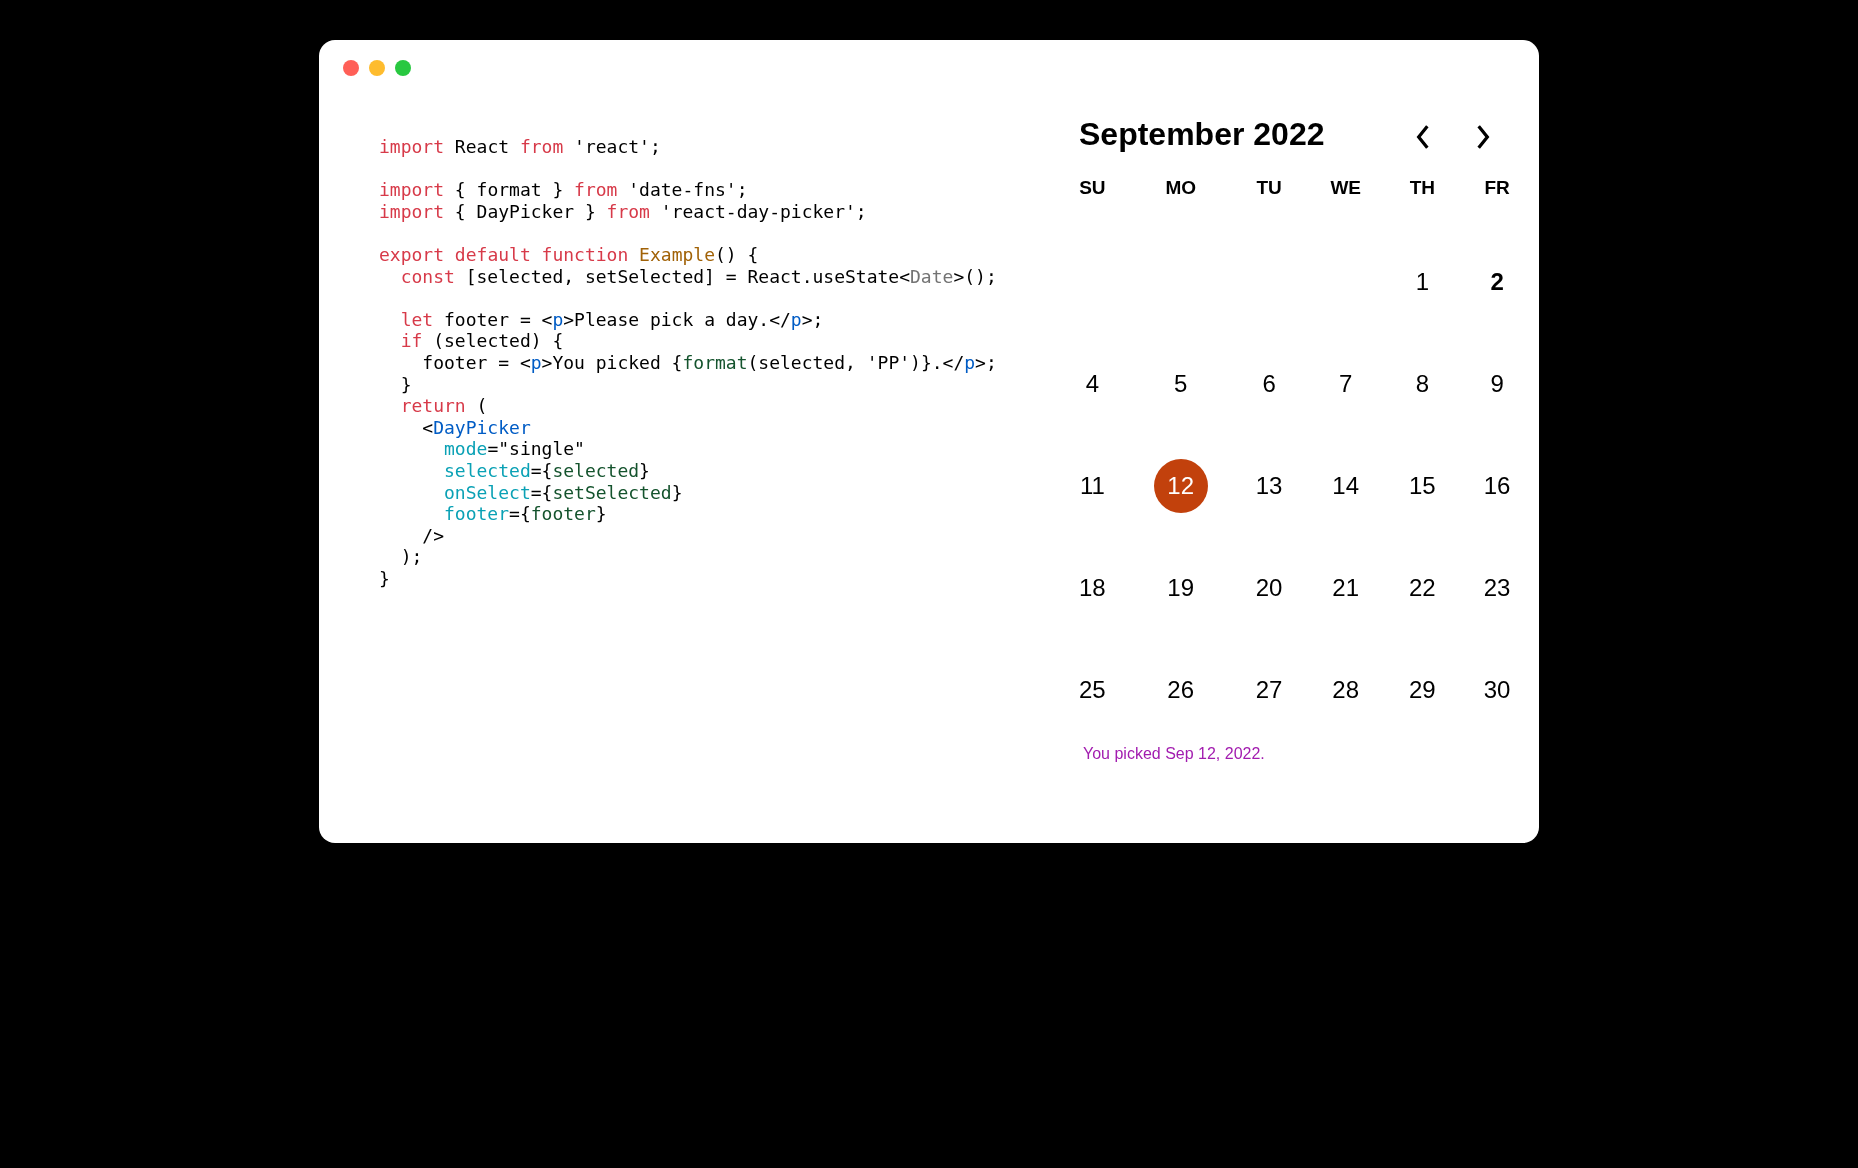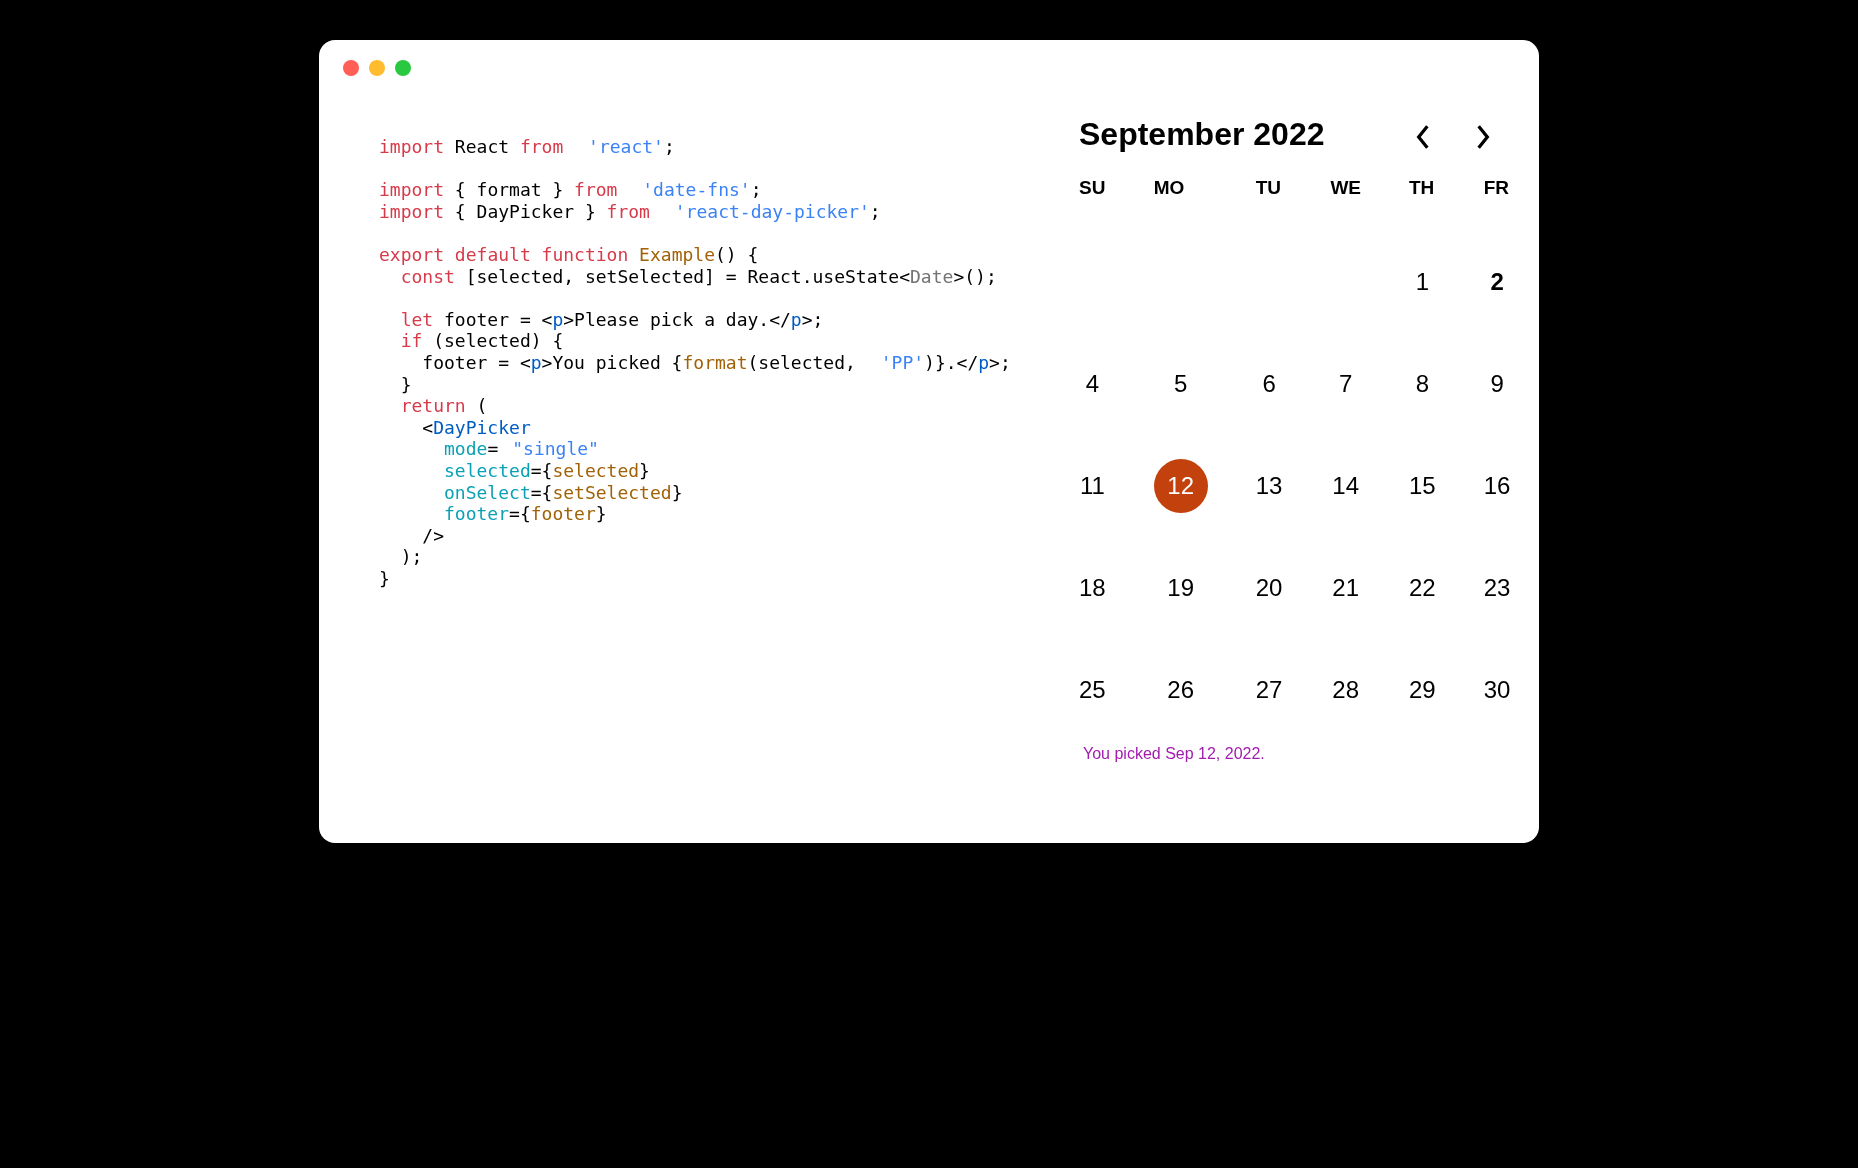--- a/index.html
+++ b/index.html
@@ -36,22 +36,22 @@
     .code-pane {
       flex: 1;
       font-family: "SFMono-Regular", Menlo, Consolas, monospace;
       font-size: 18px;
       line-height: 1.2;
       white-space: pre;
       color: #000;
       padding-top: 30px;
     }
     .kw { color: #d73a49; }
-    .str { color: #3b82f6; padding-left: 14px; }
-    .fn { color: #a16207; text-align: right; }
+    .str { color: #000000; }
+    .fn { color: #14532d; text-align: right; }
     .attr { color: #0aa1b5; }
     .type { color: #737373; }
     .name { color: #a16207; }
     .tag { color: #005cc5; }
 
     .calendar-pane {
       width: 420px;
       padding-top: 10px;
     }
     .cal-header {
@@ -71,20 +71,21 @@
       height: 32px;
       display: flex;
       align-items: center;
       justify-content: center;
       cursor: pointer;
     }
     .arrow svg { width: 18px; height: 26px; stroke: #000; stroke-width: 3; fill: none; }
     .cal-grid {
       display: grid;
       grid-template-columns: repeat(7, 1fr);
+      text-align: center;
       row-gap: 16px;
       gap: 48px;
     }
     .dow {
       font-size: 19px;
       font-weight: 700;
       color: #000;
       padding-bottom: 8px;
     }
     .day {

